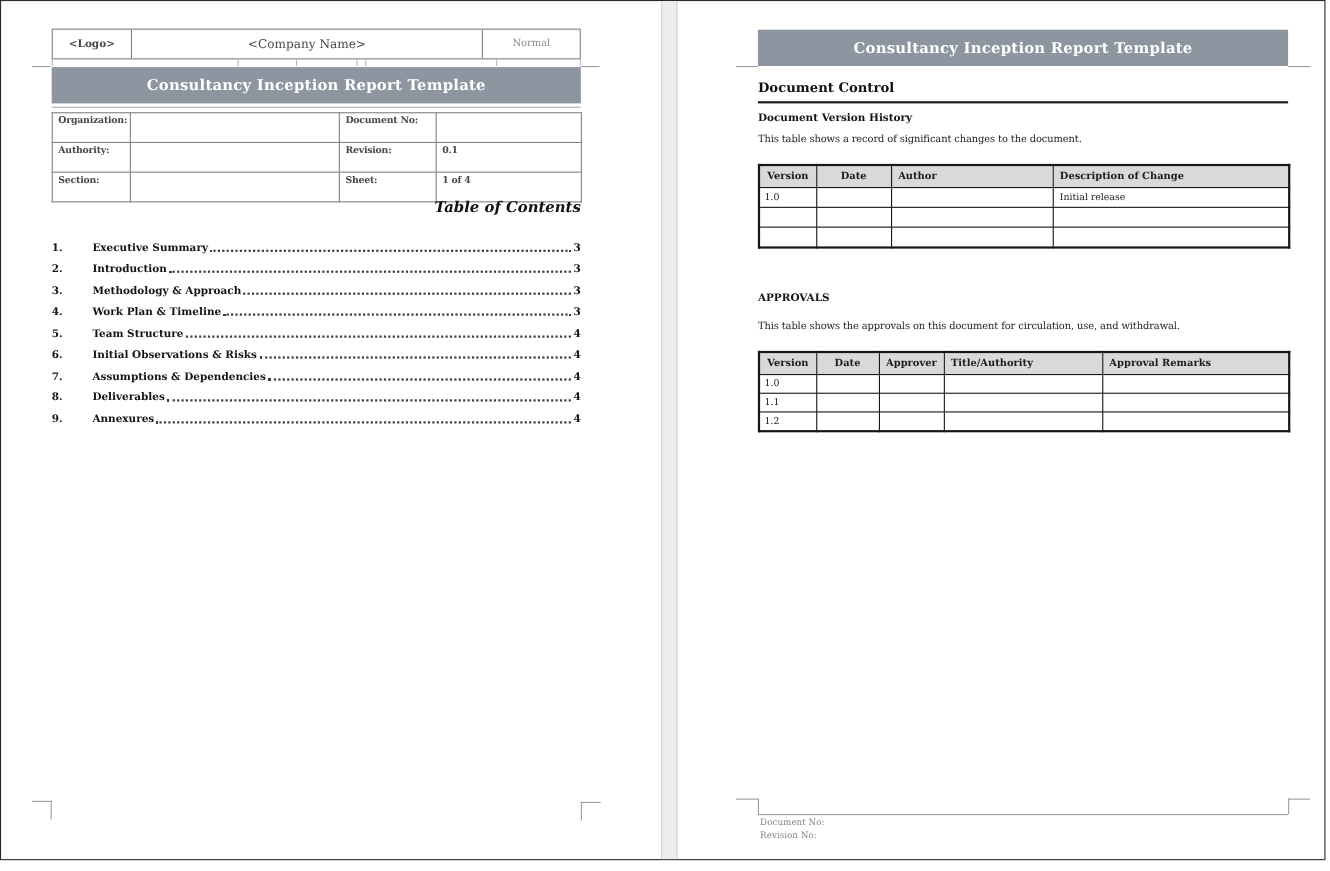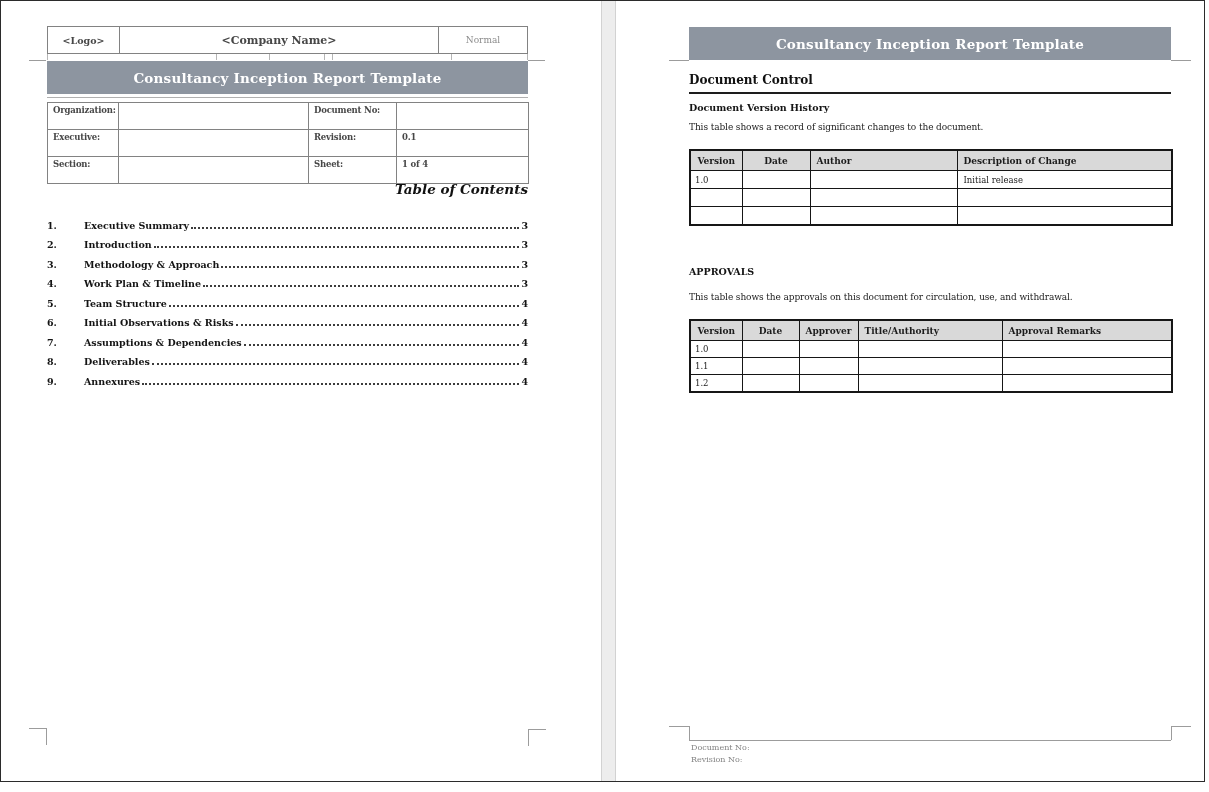--- a/index.html
+++ b/index.html
@@ -10,21 +10,21 @@
   .frame{position:absolute;left:0;top:0;width:1203px;height:780px;border:1px solid #2b2b2b;background:#ffffff;}
   .page{position:absolute;left:0;top:0;width:100%;height:100%;}
   .gap{position:absolute;left:600px;top:0;width:13px;height:100%;background:#ededed;border-left:1px solid #d2d2d2;border-right:1px solid #d2d2d2;}
   .cm{position:absolute;background:#9c9c9c;}
 
   
   .hdr-table{position:absolute;left:46px;top:25px;width:479px;height:26px;display:flex;border:1px solid #828282;background:#fff;}
   .hdr-cell{display:flex;align-items:center;justify-content:center;border-right:1px solid #828282;}
   .hdr-cell:last-child{border-right:none;}
   .hdr-logo{width:71px;font-weight:bold;font-size:9.5px;color:#474747;}
-  .hdr-company{flex:1;font-weight:bold;font-size:11px;color:#474747;}
+  .hdr-company{flex:1;font-weight:normal;font-size:11px;color:#474747;}
   .hdr-style{width:88px;font-size:9px;color:#8c8c8c;}
   .tick{position:absolute;top:53px;width:1px;height:6px;background:#b6b6b6;}
   .title-bar{position:absolute;height:33px;background:#8d95a0;color:#ffffff;font-weight:bold;font-size:13.5px;letter-spacing:.2px;display:flex;align-items:center;justify-content:center;}
   .tb-left{left:46px;top:60px;width:481px;}
   .tb-right{left:688px;top:26px;width:482px;}
   .subline{position:absolute;left:46px;top:96px;width:481px;height:1px;background:#b0b0b0;}
   table.info{position:absolute;left:46px;top:101px;width:481px;border-collapse:collapse;table-layout:fixed;}
   table.info td{border:1px solid #828282;height:14px;padding:0 2px 12px 5px;font-weight:bold;font-size:8.5px;letter-spacing:-.2px;color:#474747;overflow:hidden;white-space:nowrap;}
   .toc-title{position:absolute;left:46px;top:180px;width:481px;text-align:right;font-weight:bold;font-size:13.5px;color:#111;font-style:italic;}
   .toc{position:absolute;left:46px;top:210px;width:481px;}
@@ -90,21 +90,21 @@
           <col style="width:132px">
         </colgroup>
       <tbody>
           <tr>
         <td>Organization:</td>
         <td></td>
         <td>Document No:</td>
         <td></td>
       </tr>
       <tr>
-        <td>Executive:</td>
+        <td>Authority:</td>
         <td></td>
         <td>Revision:</td>
         <td>0.1</td>
       </tr>
       <tr>
         <td>Section:</td>
         <td></td>
         <td>Sheet:</td>
         <td>1 of 4</td>
       </tr>

